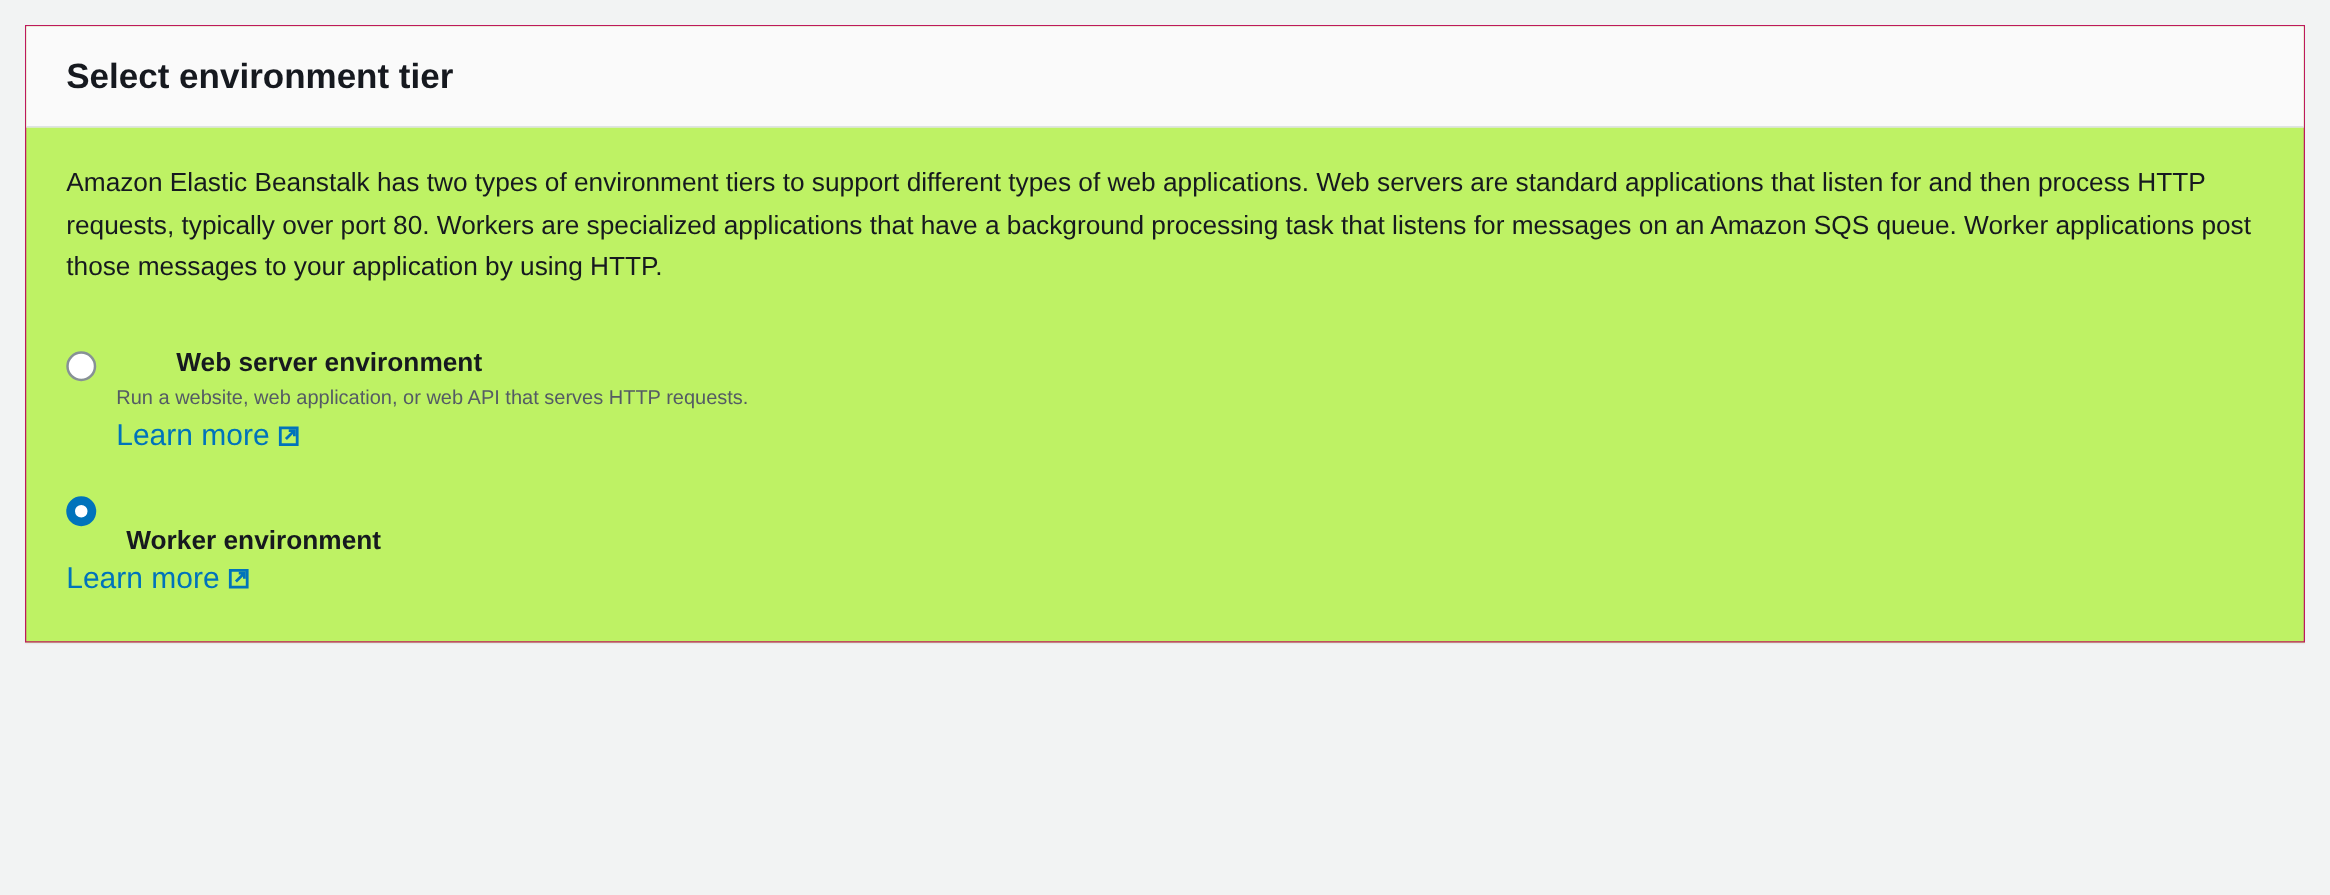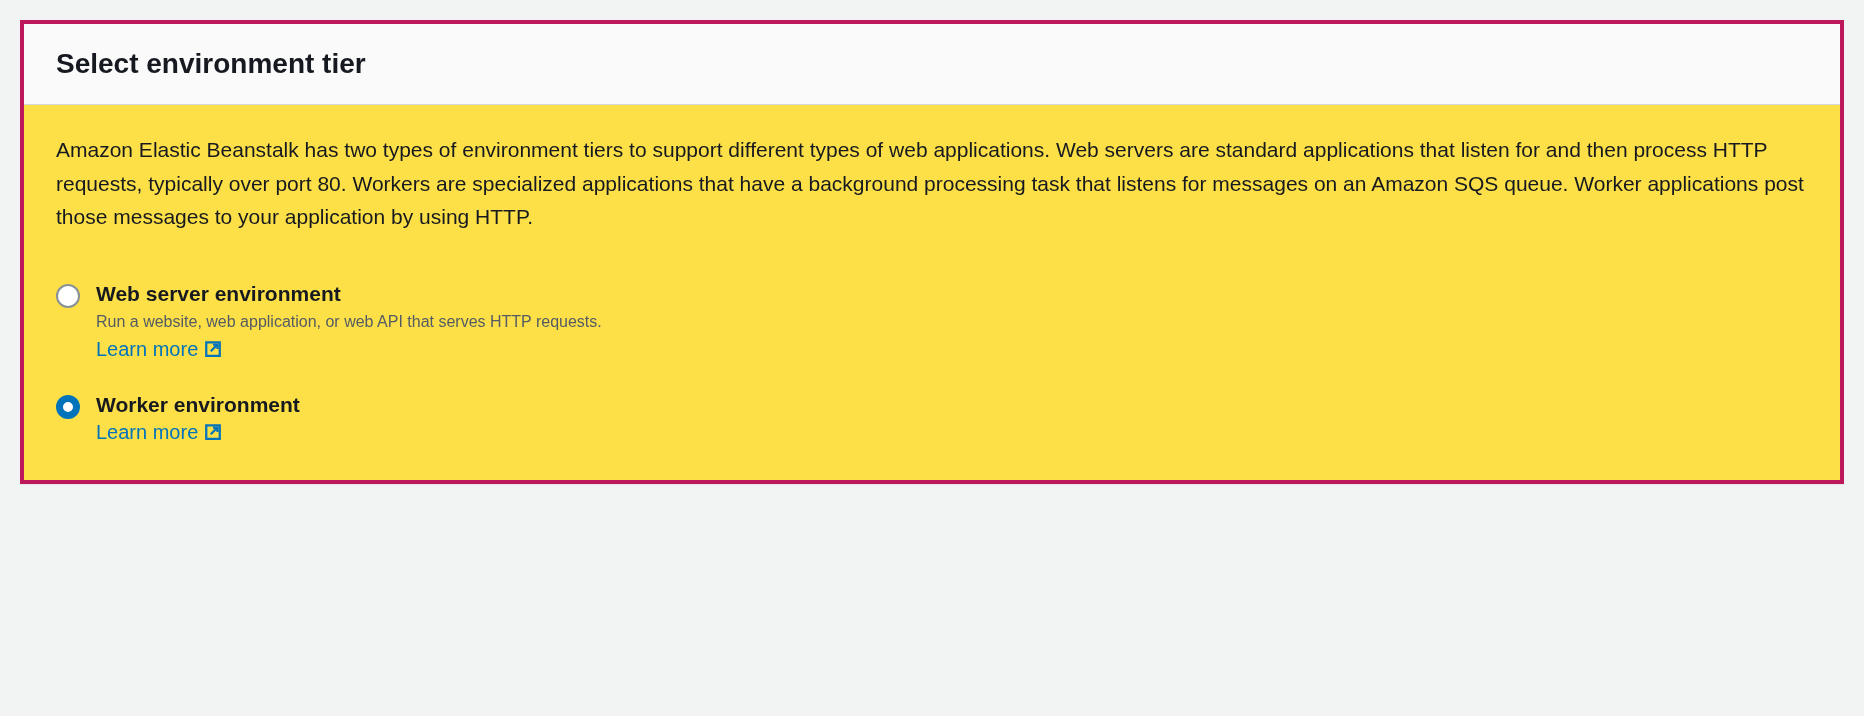--- a/index.html
+++ b/index.html
@@ -7,22 +7,22 @@
       margin: 0;
       padding: 0;
     }
     body {
       font-family: "Amazon Ember", "Helvetica Neue", Arial, sans-serif;
       background-color: #f2f3f3;
       padding: 20px;
       color: #16191f;
     }
     .panel {
-      background-color: #fde047;
-      border: 4px solid #be185d;
+      background-color: #bef264;
+      border: 1px solid #be185d;
       box-shadow: 0 1px 1px rgba(0,0,0,0.05);
     }
     .panel-header {
       padding: 24px 32px;
       border-bottom: 1px solid #d5dbdb;
       background-color: #fafafa;
     }
     .panel-title {
       font-size: 28px;
       font-weight: 700;
@@ -38,20 +38,21 @@
       margin-bottom: 48px;
     }
     .option {
       display: flex;
       align-items: flex-start;
       margin-bottom: 32px;
       cursor: pointer;
     }
     .option:last-child {
       margin-bottom: 0;
+      flex-direction: column;
     }
     .radio-wrapper {
       flex-shrink: 0;
       width: 24px;
       height: 24px;
       margin-right: 16px;
       margin-top: 2px;
       position: relative;
     }
     .radio {
@@ -70,31 +71,32 @@
       border-width: 7px;
     }
     .option-content {
       flex: 1;
     }
     .option-title {
       font-size: 21px;
       font-weight: 600;
       color: #16191f;
       margin-bottom: 4px;
+      margin-left: 48px;
     }
     .option-desc {
       font-size: 16px;
       color: #545b64;
       line-height: 1.5;
       margin-bottom: 4px;
     }
     .learn-more {
       display: inline-flex;
       align-items: center;
-      font-size: 20px;
+      font-size: 24px;
       color: #0073bb;
       text-decoration: none;
       cursor: pointer;
     }
     .external-icon {
       display: inline-flex;
       margin-left: 6px;
     }
     .external-icon svg {
       width: 18px;

